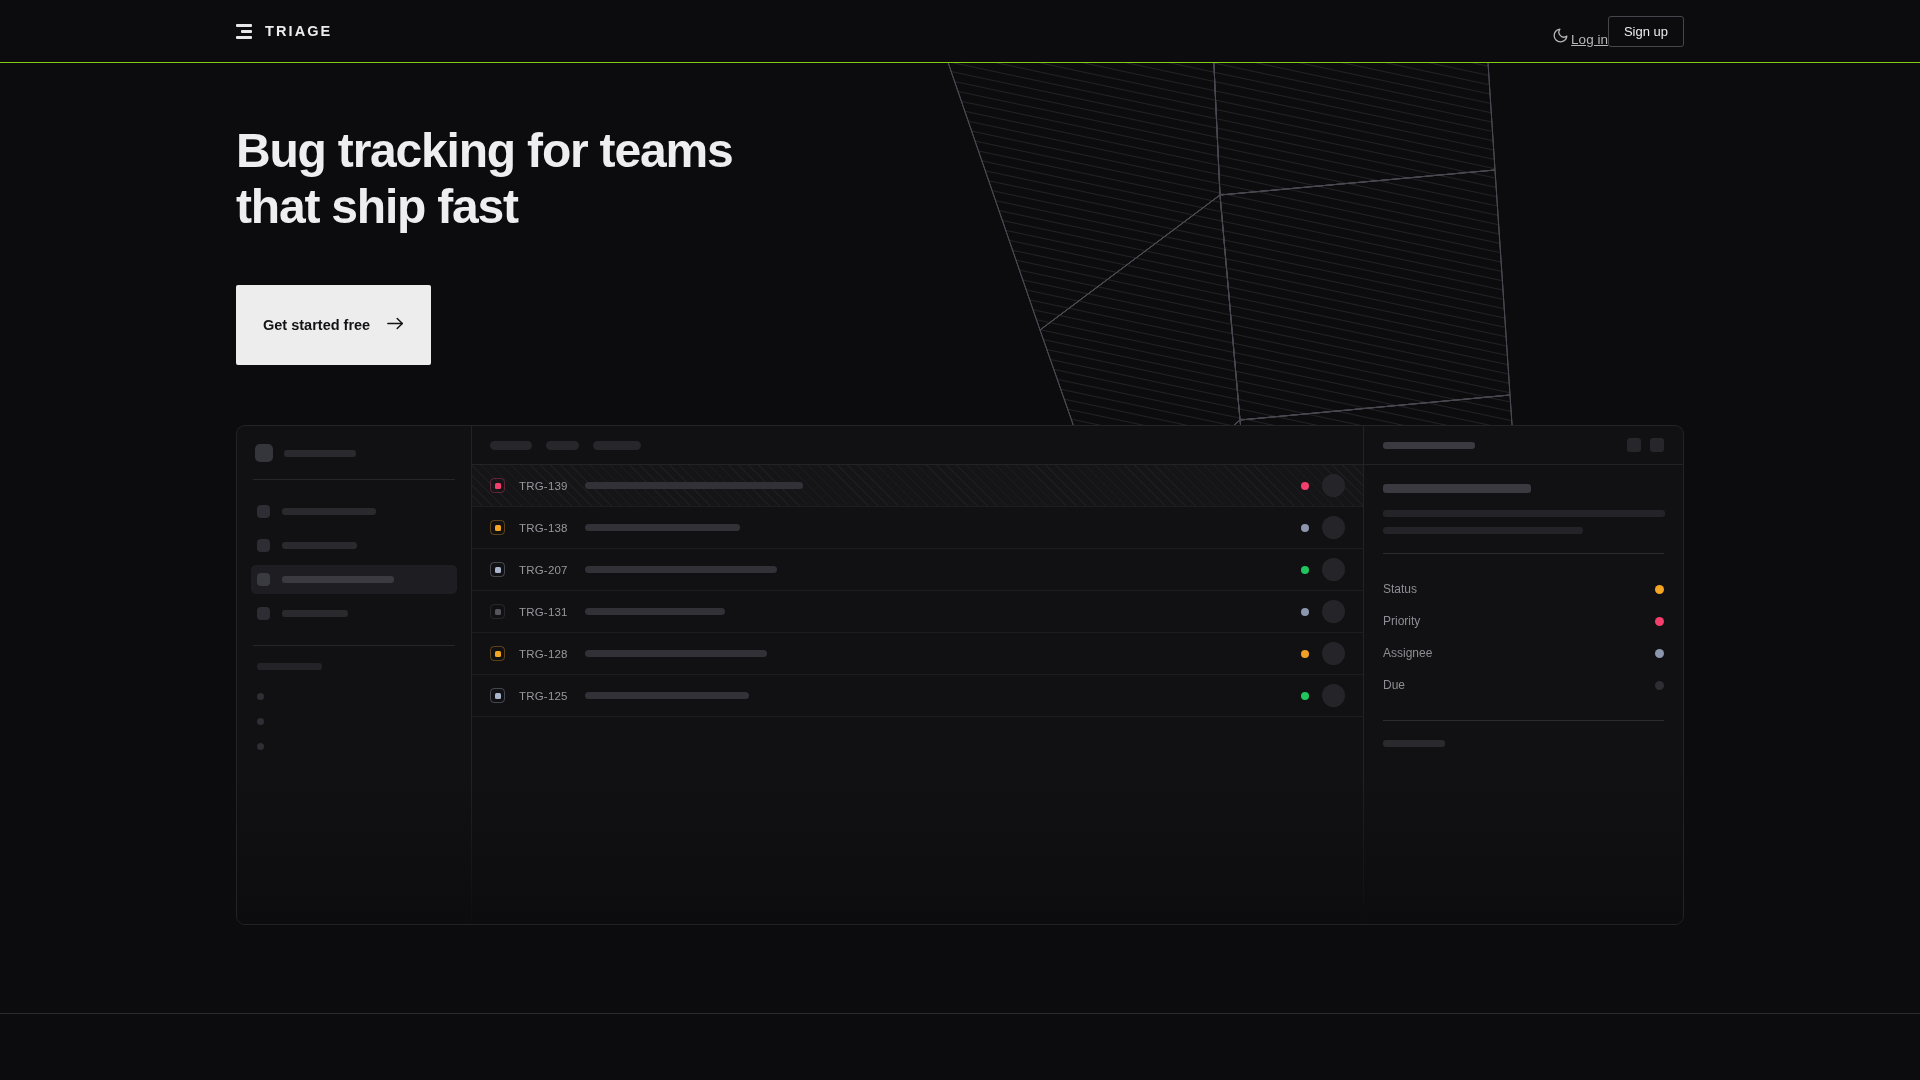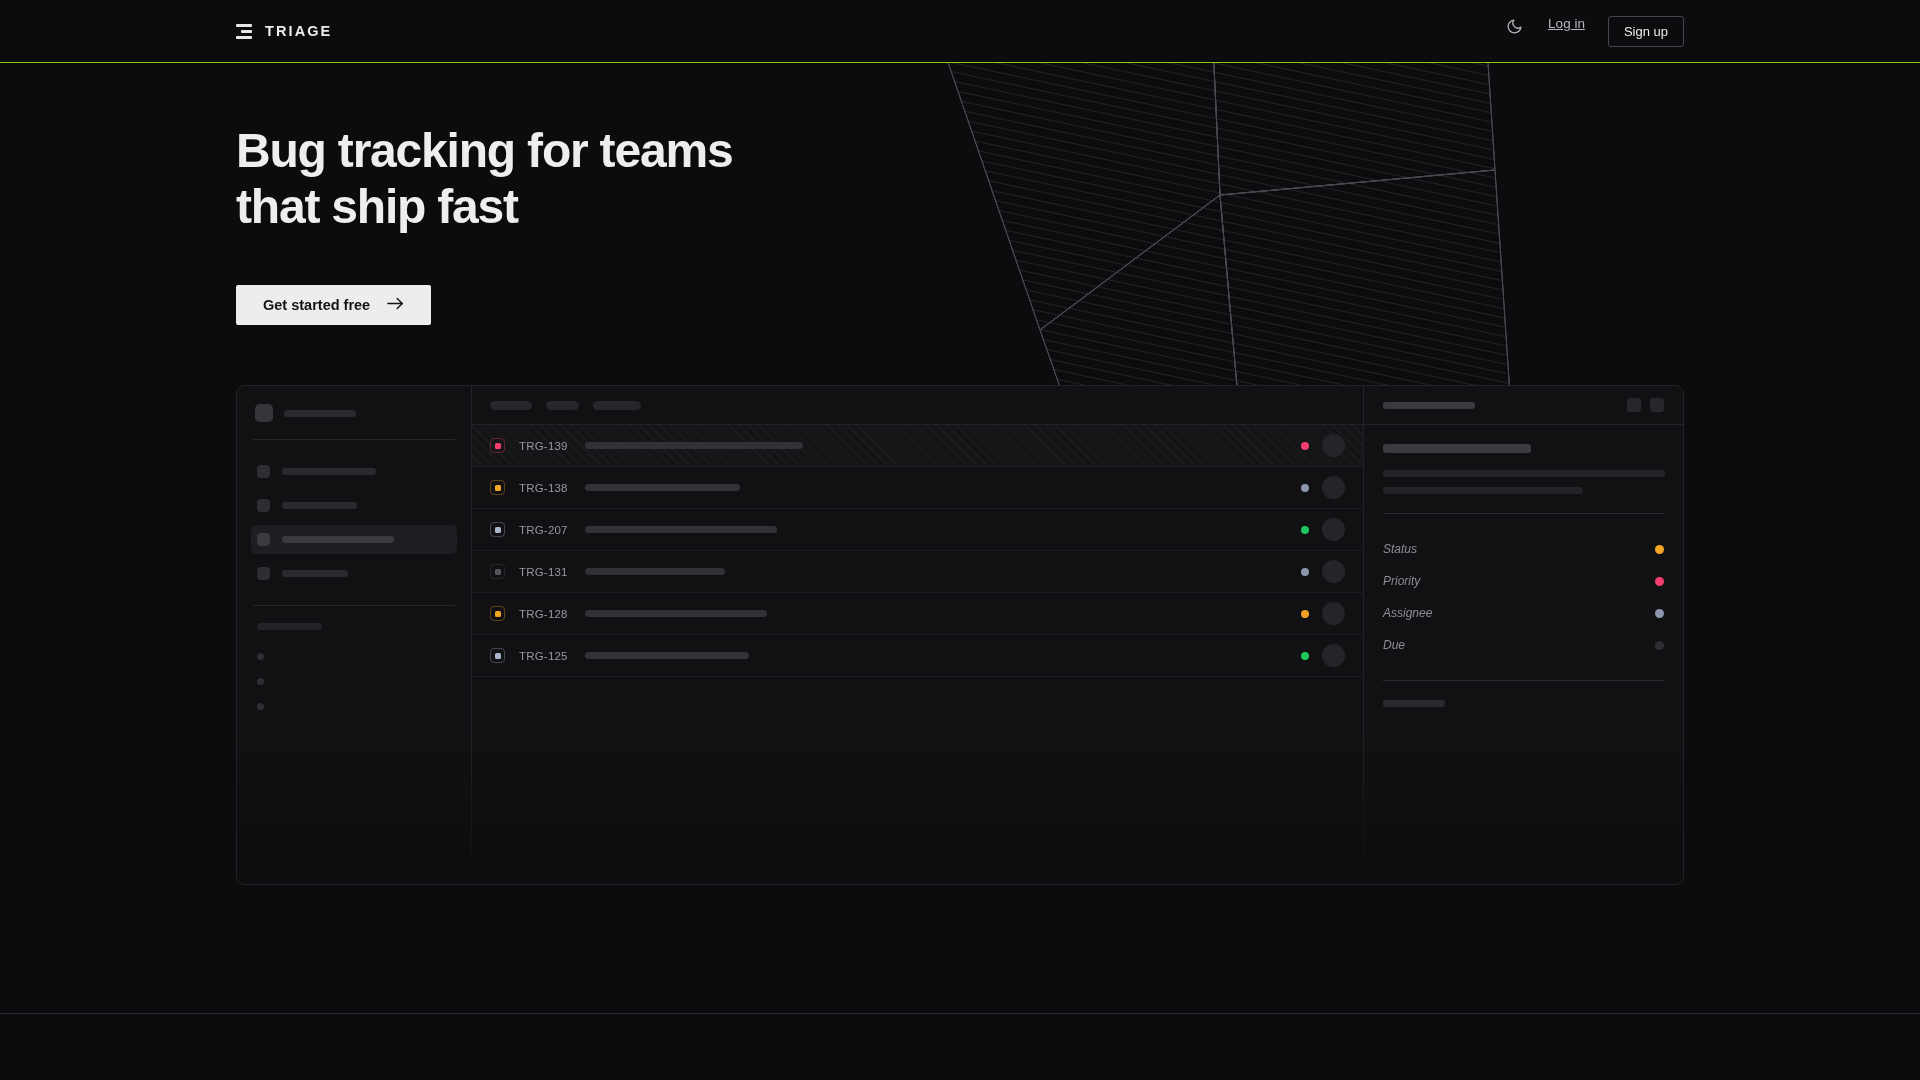--- a/index.html
+++ b/index.html
@@ -25,21 +25,21 @@
   .nav-inner { width:100%; padding:0 236px; display:flex; align-items:center; }
   .brand { display:flex; align-items:center; gap:13px; }
   .brand-mark { display:flex; flex-direction:column; gap:3px; width:16px; }
   .brand-mark i { display:block; height:3px; background:#e8e8ea; border-radius:1px; }
   .brand-mark i:nth-child(1){ width:16px; }
   .brand-mark i:nth-child(2){ width:11px; margin-left:5px; }
   .brand-mark i:nth-child(3){ width:16px; }
   .brand-name {
     font-size:14.5px; font-weight:700; letter-spacing:2.1px; color:#ececee;
   }
-  .nav-right { margin-left:auto; display:flex; align-items:flex-start; gap:23px; }
+  .nav-right { margin-left:auto; display:flex; align-items:flex-end; }
   .moon-btn { width:22px; height:22px; display:flex; align-items:center; justify-content:center; }
   .login-link { font-size:13.5px; color:#b6b6bb; }
   .signup-btn {
     font-size:13px; color:#ececee;
     border:1px solid #46464c; border-radius:3px;
     padding:7px 15px; background:transparent;
     font-family:"Liberation Sans", sans-serif;
   }
 
   
@@ -50,21 +50,21 @@
     max-width:760px;
   }
   .hero p {
     margin-top:42px; font-size:16.5px; line-height:1.62;
     color:#8e8e96; max-width:500px; white-space:pre-line;
   }
   .cta {
     margin-top:50px; display:inline-flex; align-items:center; gap:17px;
     background:#ededed; color:#131316;
     font-size:14.5px; font-weight:700;
-    padding:12px 27px; border:none; border-radius:2px;
+    padding:32px 27px; border:none; border-radius:2px;
     font-family:"Liberation Sans", sans-serif; cursor:pointer;
   }
 
   
   .app-wrap { position:relative; margin:60px 236px 0; z-index:3; }
   .app-card {
     position:relative;
     height:500px;
     border:1px solid #232327;
     border-radius:9px;
@@ -115,21 +115,21 @@
   .row-title { height:7px; border-radius:4px; background:#313137; }
   .row-right { margin-left:auto; display:flex; align-items:center; gap:13px; flex:none; }
   .sdot { width:8px; height:8px; border-radius:50%; }
   .avatar { width:23px; height:23px; border-radius:50%; background:#252529; }
 
   
   .ap-detail { width:320px; border-left:1px solid #232327; flex:none; display:flex; flex-direction:column; }
   .dt-head { height:39px; border-bottom:1px solid #232327; display:flex; align-items:center; padding:0 19px; flex:none; }
   .dt-btns { margin-left:auto; display:flex; gap:9px; }
   .dt-btn { width:14px; height:14px; border-radius:3px; background:#26262b; }
-  .dt-body { padding:19px;font-style:italic; }
+  .dt-body { padding:19px; }
   .dt-divider { height:1px; background:#2b2b30; margin:19px 0; }
   .meta-row { display:flex; align-items:center; padding:9px 0; }
   .meta-label { font-size:12px; color:#8d8d95; }
   .meta-dot { margin-left:auto; width:9px; height:9px; border-radius:50%; }
   .cmt-row { padding:9px 0; }
   .cmt-av { width:20px; height:20px; border-radius:50%; background:#1f1f23; }
 
   .footer-rule { position:absolute; left:0; right:0; top:1013px; height:1px; background:#2b2b30; z-index:4; }
 </style>
 </head>

